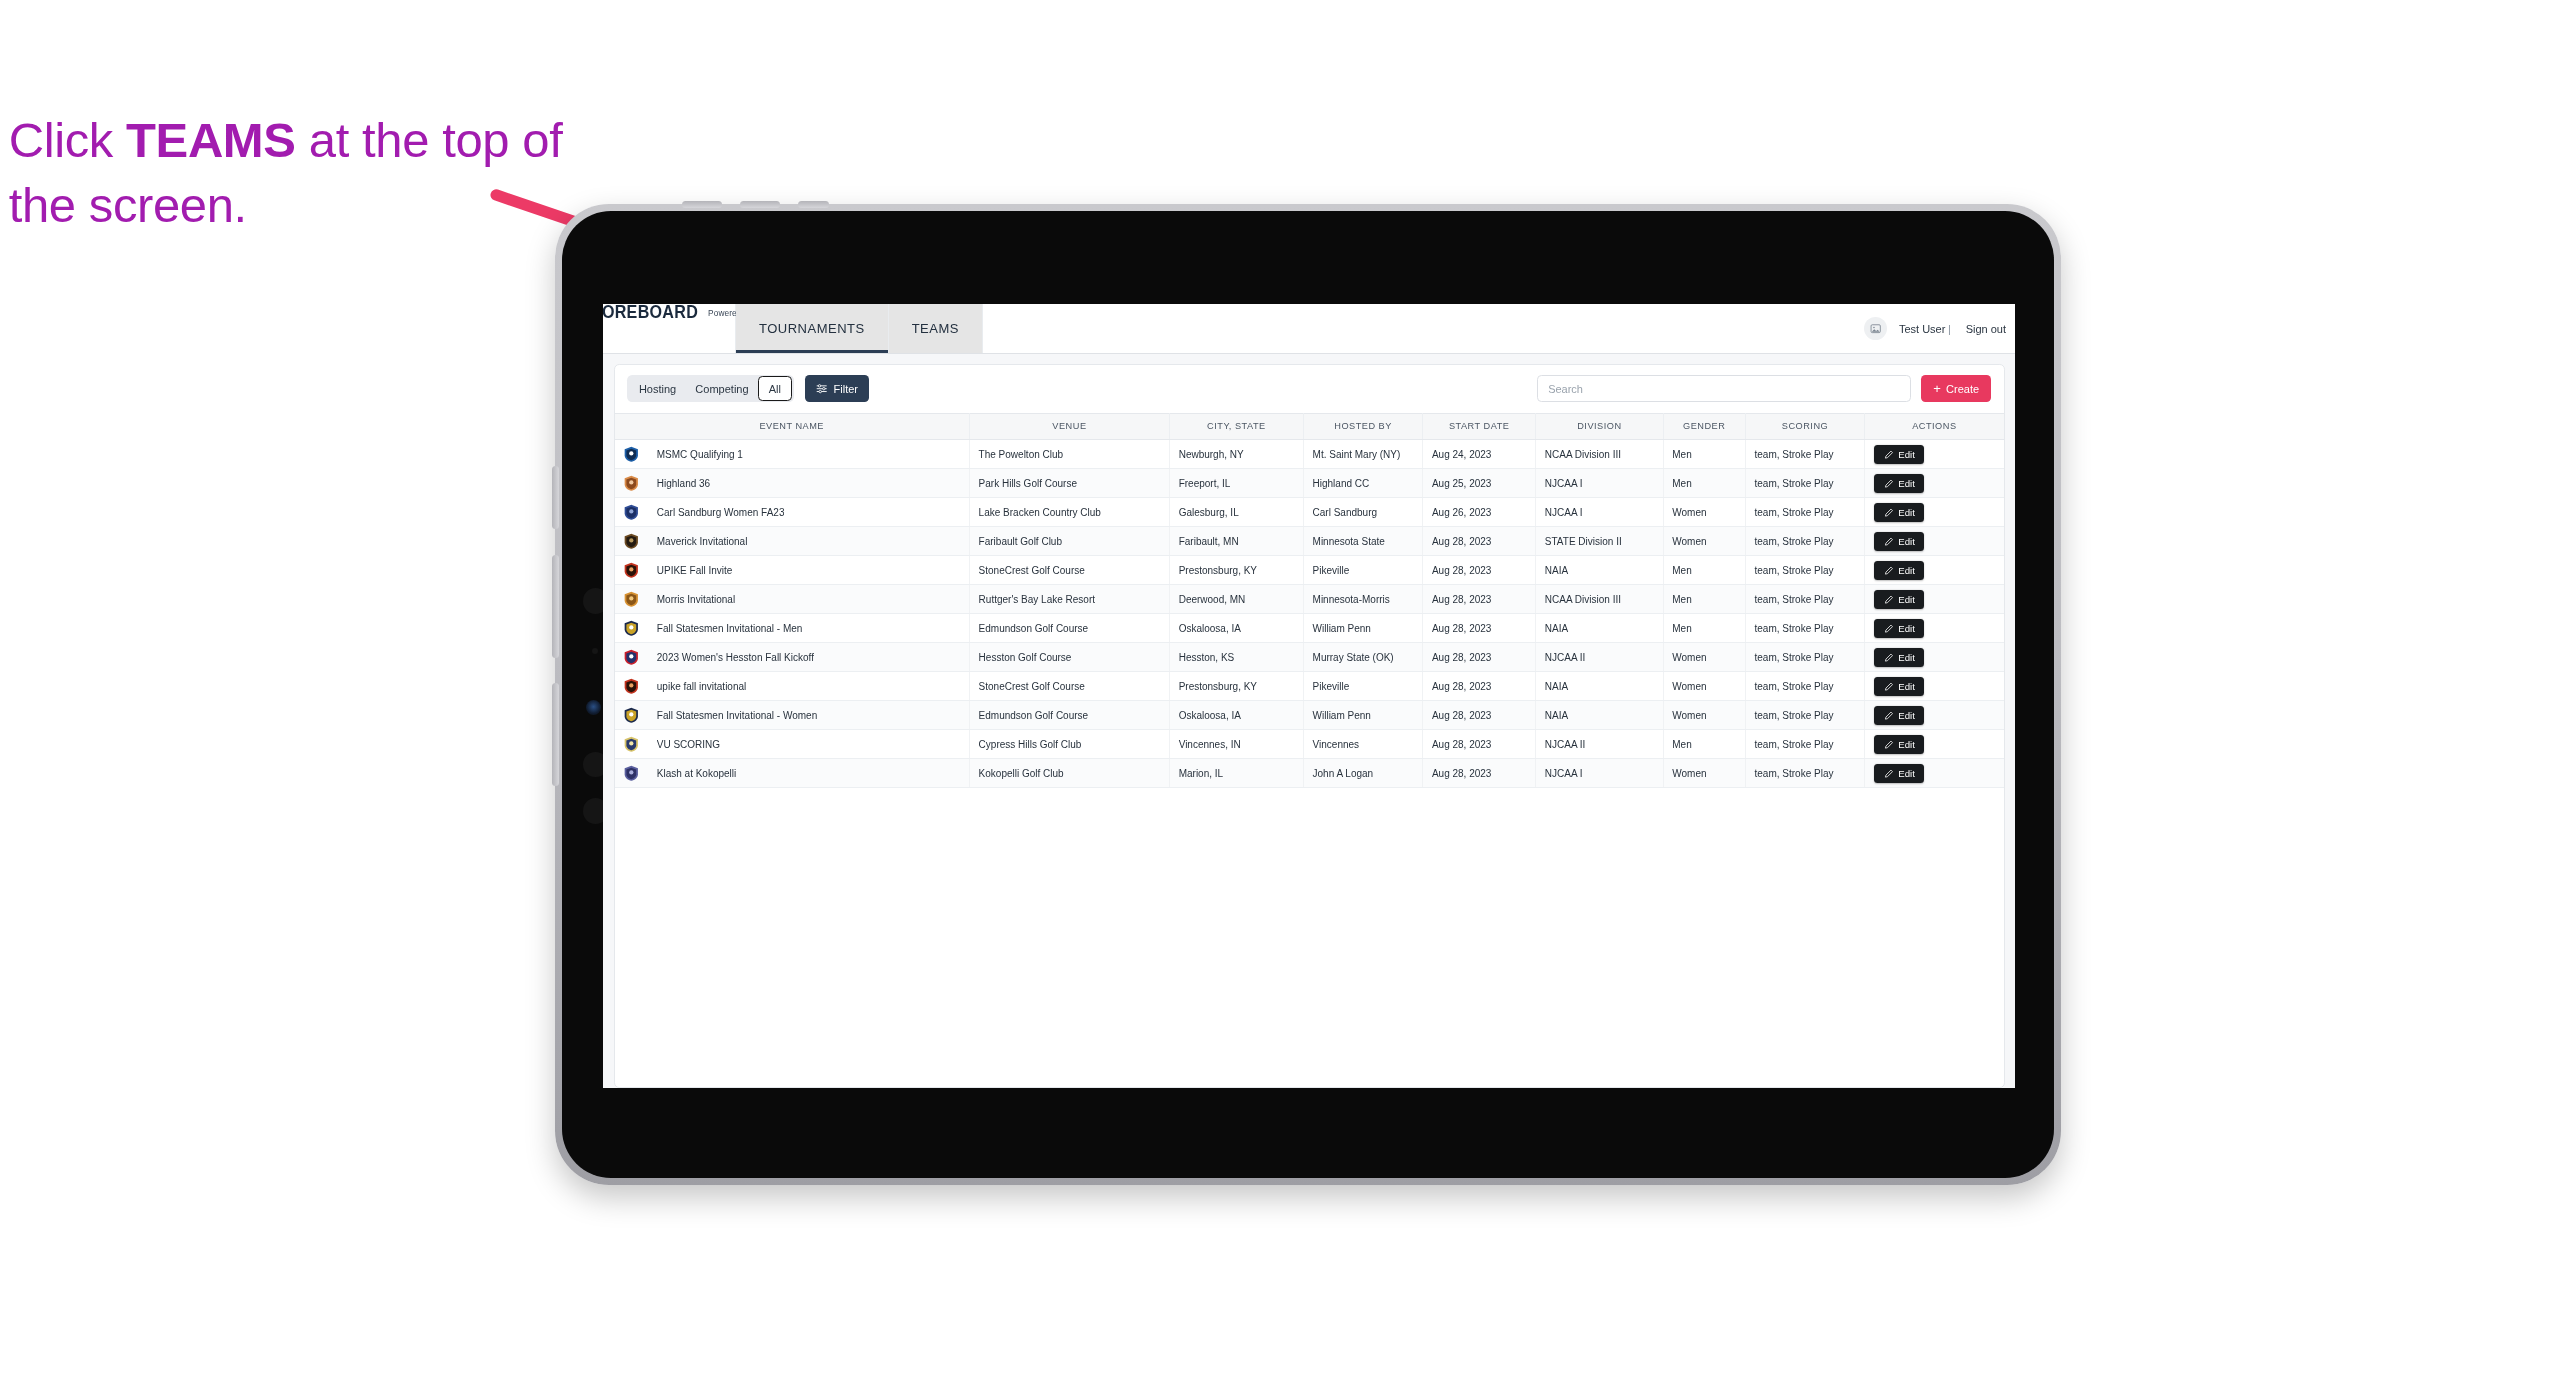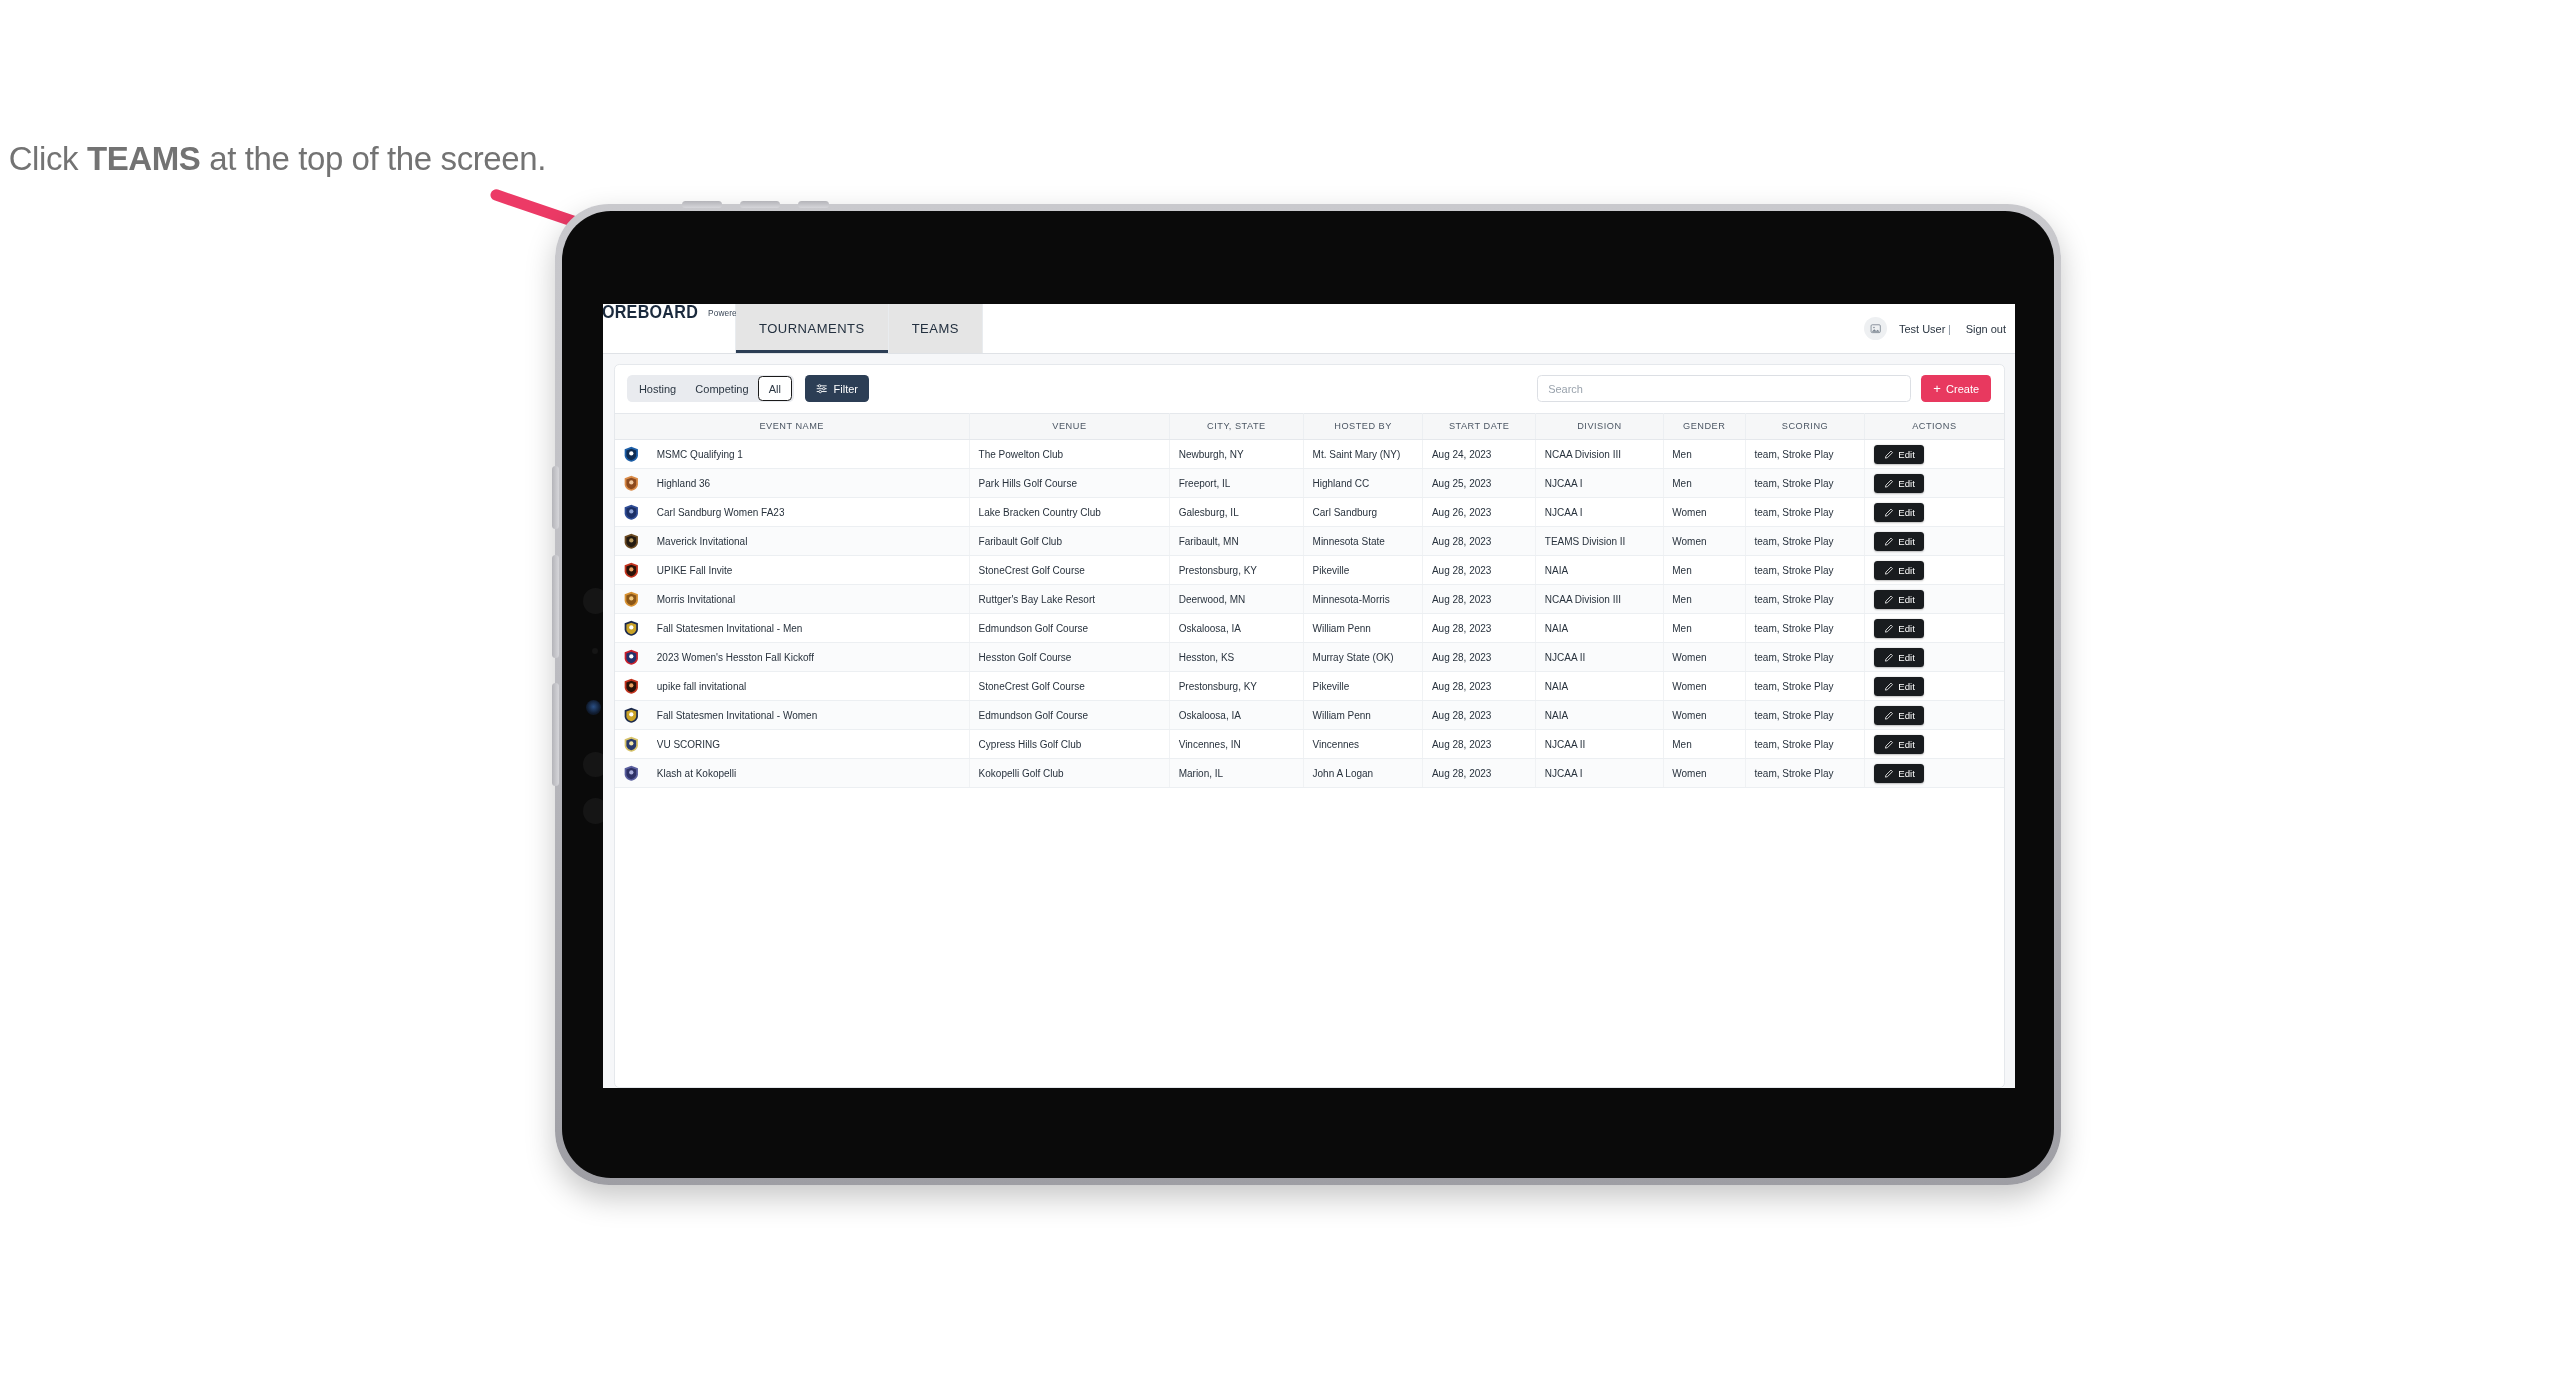--- a/index.html
+++ b/index.html
@@ -7,25 +7,25 @@
     width: 2576px; height: 1386px;
     background: #ffffff;
     font-family: "Liberation Sans", sans-serif;
     overflow: hidden;
   }
   #root { position: relative; width: 2576px; height: 1386px; background:#fff; }
 
   
   .caption {
     position: absolute;
-    left: 8.7px; top: 137px;
+    left: 8.7px; top: 108px;
     width: 559px;
-    font-size: 33px;
+    font-size: 49px;
     line-height: 1.32;
-    color: #737373;
+    color: #a21caf;
     letter-spacing: -0.4px;
   }
   .caption .bold { font-weight: bold; }
 
   
   .arrow-svg { position: absolute; left: 489px; top: 188px; width: 419px; height: 157px; }
 
   
   .tablet-outer {
     position: absolute;
@@ -480,21 +480,21 @@
                       <path d="M10 3.2l5.9 2.2v5.7c0 3.2-3.1 5.4-5.9 6-2.8-.6-5.9-2.8-5.9-6V5.4z" fill="#241a10"></path>
                       <circle cx="10" cy="9" r="2.6" fill="#b99a5e"></circle>
                     </svg>
                     <span class="evt-name">Maverick Invitational</span>
                   </span>
                 </td>
                 <td>Faribault Golf Club</td>
                 <td>Faribault, MN</td>
                 <td>Minnesota State</td>
                 <td>Aug 28, 2023</td>
-                <td>TEAMS Division II</td>
+                <td>STATE Division II</td>
                 <td>Women</td>
                 <td>team, Stroke Play</td>
                 <td><button class="edit-btn">
                     <svg width="9.6" height="9.6" viewBox="0 0 16 16">
                       <path d="M11.6 1.8l2.6 2.6-8.4 8.4-3.4.8.8-3.4z" fill="none" stroke="#fff" stroke-width="1.3" stroke-linejoin="round"></path>
                     </svg>
                     <span>Edit</span>
                   </button></td>
               </tr>
               <tr>

